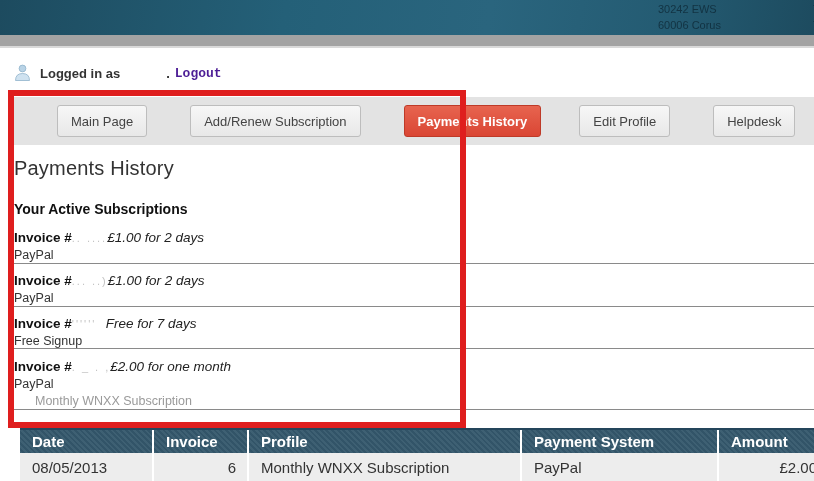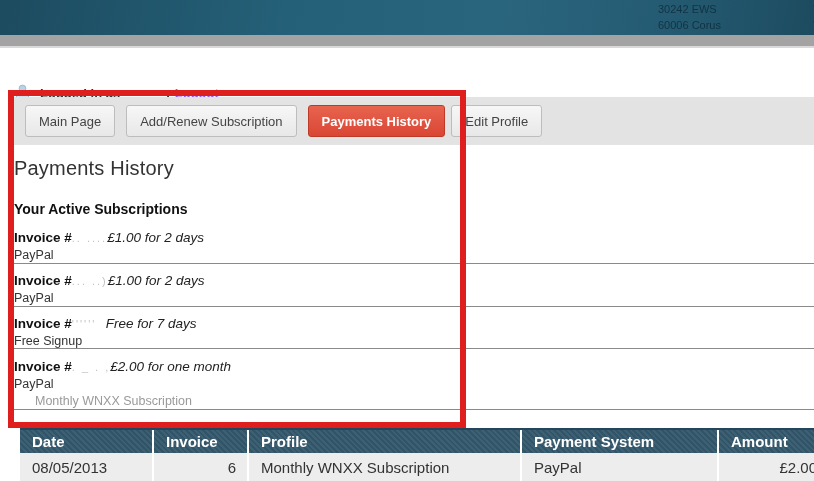--- a/index.html
+++ b/index.html
@@ -33,39 +33,39 @@
   .graybar {
     position: absolute; left: 0; top: 35px; width: 814px; height: 13px;
     background: #a3a3a3;
     border-bottom: 2px solid #d9d9d9;
   }
 
   
   .login-row {
     position: absolute; left: 14px; top: 63px; height: 20px;
     display: flex; align-items: center;
-    font-size: 13px; font-weight: bold; color: #333; margin-top: 20px;
+    font-size: 13px; font-weight: bold; color: #333;
   }
   .login-row .usericon { margin-right: 9px; display: inline-flex; }
   .login-row .blank-name { display: inline-block; width: 46px; }
   .login-row .dot { margin-right: 5px; }
-  .logout-link { color: #8b5cf6; text-decoration: none; font-weight: bold; cursor: pointer; }
+  .logout-link { color: #4c1d95; text-decoration: none; font-weight: bold; cursor: pointer; font-family: Liberation Mono, monospace; }
 
   
   .tabbar {
     position: absolute; left: 12px; top: 97px; width: 802px; height: 48px;
     background: #e3e3e3;
     display: flex; align-items: center; padding-left: 13px;
   }
   .tab {
     height: 32px; margin-right: 11px; padding: 12px 13px;
     display: inline-flex; align-items: center;
     background: linear-gradient(#f7f7f7, #e8e8e8);
     border: 1px solid #bdbdbd; border-radius: 3px;
-    font-size: 13px; color: #444; white-space: nowrap; cursor: pointer;
+    font-size: 13px; color: #444; white-space: nowrap; cursor: pointer; margin-left: 32px;
   }
   .tab.active {
     background: linear-gradient(#e7644f, #da4634);
     border-color: #be3a28;
     color: #fff; font-weight: bold;
     margin-right: 6px;
   }
 
   
   .page-title {
@@ -150,20 +150,21 @@
   <span class="blank-name"></span>
   <span class="dot">.</span>
   <a class="logout-link">Logout</a>
 </div>
 
 <div class="tabbar">
   <div class="tab">Main Page</div>
   <div class="tab">Add/Renew Subscription</div>
   <div class="tab active">Payments History</div>
   <div class="tab">Edit Profile</div>
+  <div class="tab">Helpdesk</div>
 </div>
 
 <div class="page-title">Payments History</div>
 <div class="section-title">Your Active Subscriptions</div>
 
 <div class="sub-entry" style="top:230px">
   <div class="sub-title">
     <span class="inv-prefix">Invoice #</span><span class="inv-redacted">.. ....</span><span class="inv-terms">£1.00 for 2 days</span>
   </div>
   <div class="sub-method">PayPal</div>

